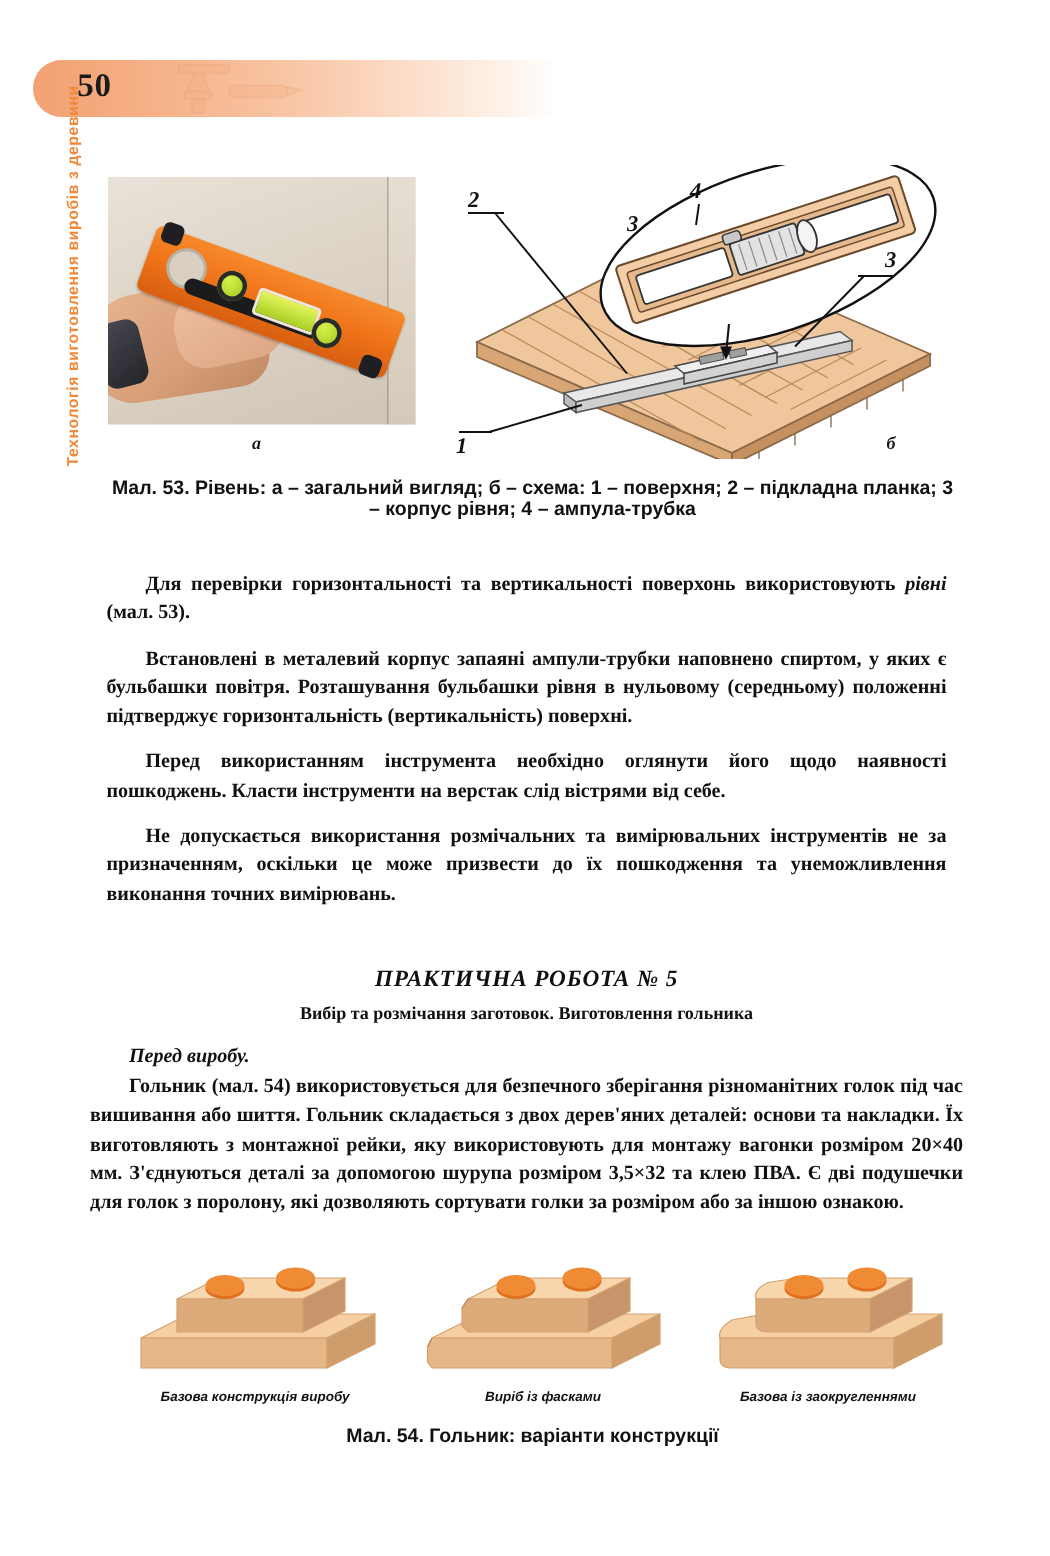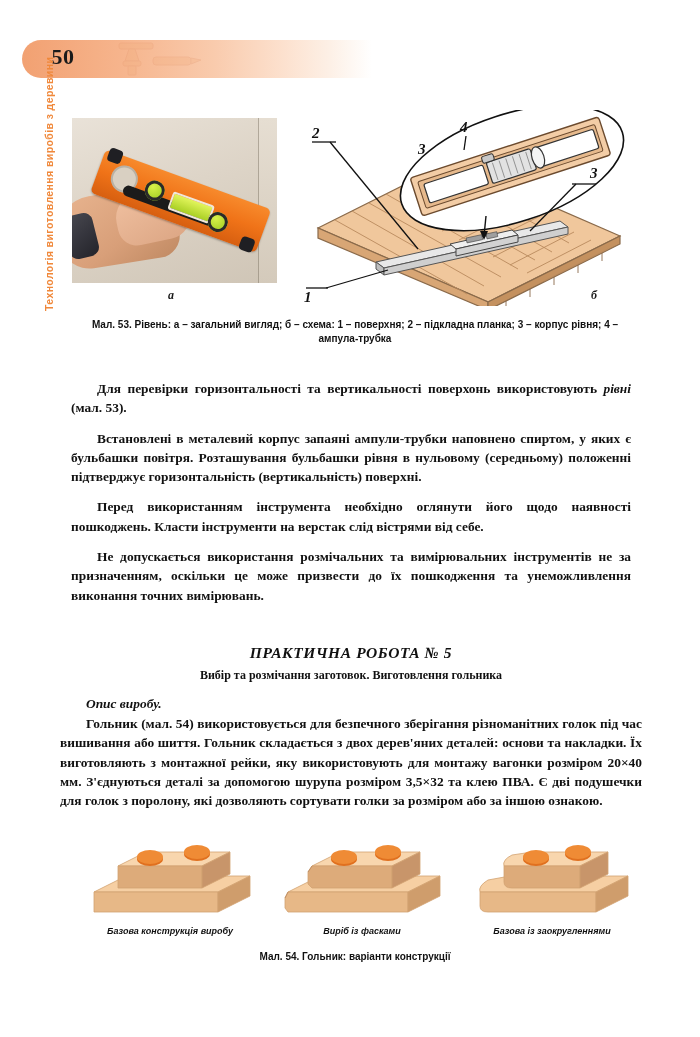--- a/index.html
+++ b/index.html
@@ -224,21 +224,21 @@
   .sub-label.b { left: 519px; top: 178px; }
 
   
   .caption {
     position: absolute;
     left: 72px;
     width: 566px;
     text-align: center;
     font-family: "Liberation Sans", "DejaVu Sans", sans-serif;
     font-weight: bold;
-    font-size: 10px;
+    font-size: 13px;
     line-height: 14px;
     color: #111111;
   }
   #cap53 { top: 318px; }
   #cap54 { top: 950px; }
 
   
   .body-text {
     position: absolute;
     left: 60px;
@@ -480,21 +480,21 @@
 
   <div class="body-text">
     <p>Для перевірки горизонтальності та вертикальності поверхонь використовують <em>рівні</em> (мал. 53).</p>
     <p>Встановлені в металевий корпус запаяні ампули-трубки наповнено спиртом, у яких є бульбашки повітря. Розташування бульбашки рівня в нульовому (середньому) положенні підтверджує горизонтальність (вертикальність) поверхні.</p>
     <p>Перед використанням інструмента необхідно оглянути його щодо наявності пошкоджень. Класти інструменти на верстак слід вістрями від себе.</p>
     <p>Не допускається використання розмічальних та вимірювальних інструментів не за призначенням, оскільки це може призвести до їх пошкодження та унеможливлення виконання точних вимірювань.</p>
   </div>
 
   <div class="pw-title">ПРАКТИЧНА РОБОТА № 5</div>
   <div class="pw-subtitle">Вибір та розмічання заготовок. Виготовлення гольника</div>
-  <div class="desc-head">Опис виробу.</div>
+  <div class="desc-head">Перед виробу.</div>
   <div class="desc-body">
     <p>Гольник (мал. 54) використовується для безпечного зберігання різноманітних голок під час вишивання або шиття. Гольник складається з двох дерев'яних деталей: основи та накладки. Їх виготовляють з монтажної рейки, яку використовують для монтажу вагонки розміром 20×40 мм. З'єднуються деталі за допомогою шурупа розміром 3,5×32 та клею ПВА. Є дві подушечки для голок з поролону, які дозволяють сортувати голки за розміром або за іншою ознакою.</p>
   </div>
 
   <div class="fig54">
 
     <div class="variant v2">
       <svg viewBox="0 0 180 84" width="180" height="84">
         <polygon points="16,50 48,34 168,34 136,50" fill="#f6cfa3" stroke="#d2a271" stroke-width="0.8"></polygon>
         <polygon points="16,50 13,56 13,66 16,70 136,70 136,50" fill="#e7b887" stroke="#d2a271" stroke-width="0.8"></polygon>

